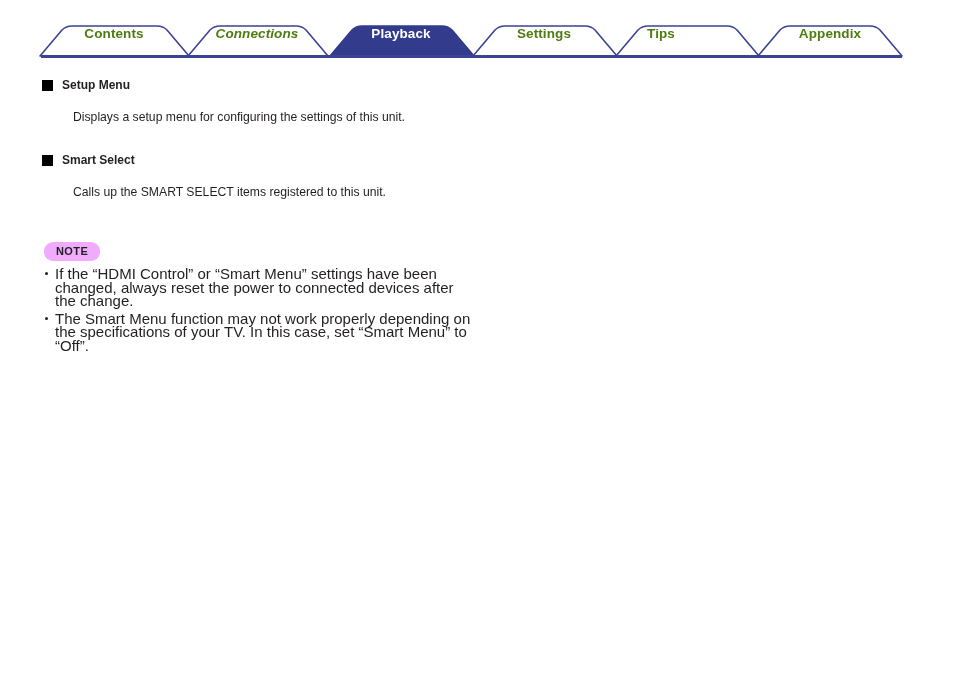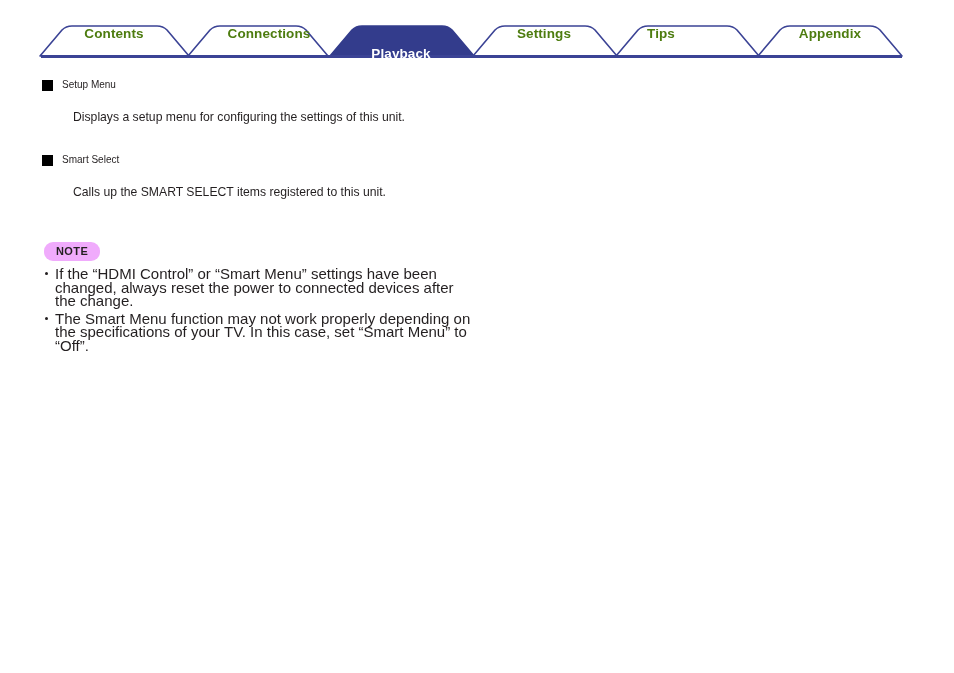--- a/index.html
+++ b/index.html
@@ -34,40 +34,39 @@
     font-weight: bold;
     color: #4d7c0f;
     white-space: nowrap;
     text-align: center;
     top: 33px;
     transform: translate(-50%, -50%);
     letter-spacing: 0.1px;
   }
   .tab-label.active {
     color: #ffffff;
-    margin-top: 20px;
   }
 
   
   .content {
     position: absolute;
     left: 0;
     top: 62px;
     width: 954px;
   }
   .section {
     position: relative;
   }
   .heading {
     display: flex;
     align-items: center;
     margin: 0;
     padding: 0 0 0 42px;
-    font-size: 10px;
-    font-weight: normal;
+    font-size: 12px;
+    font-weight: bold;
     color: #231f20;
     line-height: 20px;
   }
   .sq {
     display: inline-block;
     width: 11px;
     height: 11px;
     background: #000000;
     margin-right: 9px;
     flex: 0 0 auto;
@@ -149,21 +148,21 @@
     <path d="M 473 56 L 495 30 Q 499 26 505 26 L 585 26 Q 591 26 595 30 L 617 56 Z" fill="#ffffff" stroke="#3b4395" stroke-width="1.6" stroke-linejoin="round"></path>
 
     <path d="M 616 56 L 638 30 Q 642 26 648 26 L 727 26 Q 733 26 737 30 L 759 56 Z" fill="#ffffff" stroke="#3b4395" stroke-width="1.6" stroke-linejoin="round"></path>
 
     <path d="M 758 56 L 780 30 Q 784 26 790 26 L 870 26 Q 876 26 880 30 L 902 56 Z" fill="#ffffff" stroke="#3b4395" stroke-width="1.6" stroke-linejoin="round"></path>
 
     <rect x="41" y="55" width="861" height="3" fill="#3b4395"></rect>
   </svg>
 
   <div class="tab-label" style="left:114px;">Contents</div>
-  <div class="tab-label" style="left:269px;">Connections</div>
+  <div class="tab-label" style="left:257px;font-style:italic;">Connections</div>
   <div class="tab-label active" style="left:401px;">Playback</div>
   <div class="tab-label" style="left:544px;">Settings</div>
   <div class="tab-label" style="left:661px;">Tips</div>
   <div class="tab-label" style="left:830px;">Appendix</div>
 </div>
 
 <div class="content">
 
   <div class="section sec-setup">
     <h2 class="heading">

